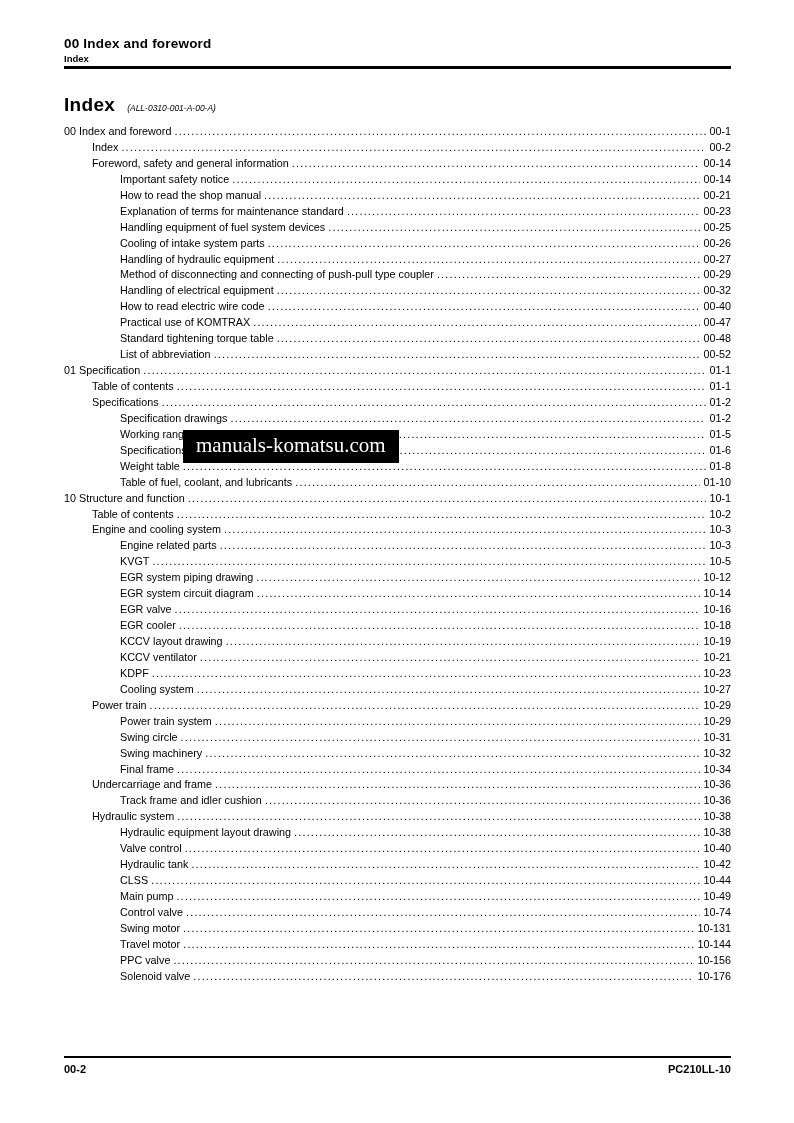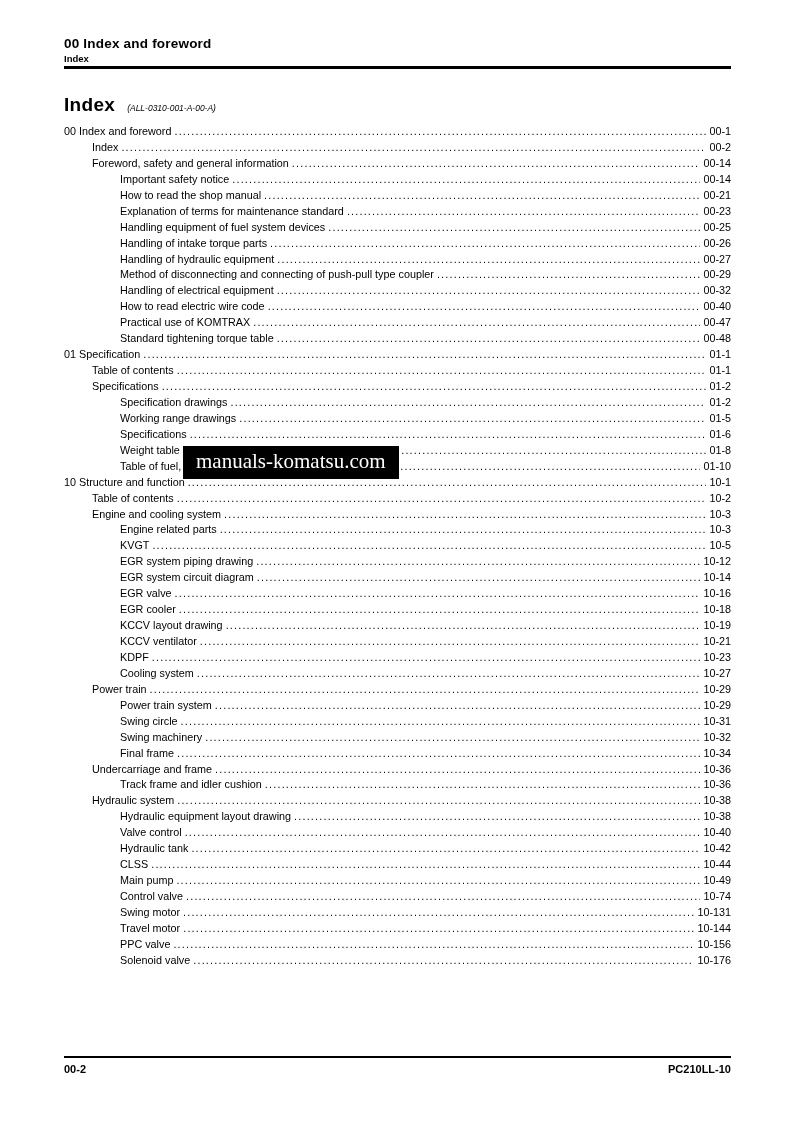--- a/index.html
+++ b/index.html
@@ -51,21 +51,20 @@
   }
   .toc-page { white-space: nowrap; }
   .watermark {
     position: absolute; left: 183px; top: 430px;
     background: #000; color: #fff;
     font-family: "Liberation Serif", serif;
     font-size: 21px;
     padding: 3px 13px 5px 13px;
     z-index: 5;
     white-space: nowrap;
-    margin-top: 16px;
   }
   .footer-rule {
     position: absolute; left: 64px; width: 667px; top: 1056px;
     height: 2px; background: #000;
   }
   .footer-page {
     position: absolute; left: 64px; top: 1063px;
     font-size: 11px; font-weight: bold;
   }
   .footer-model {
@@ -115,21 +114,21 @@
     <span class="toc-label">Explanation of terms for maintenance standard</span>
     <span class="toc-leader"></span>
     <span class="toc-page">00-23</span>
   </div>
     <div class="toc-row l2">
     <span class="toc-label">Handling equipment of fuel system devices</span>
     <span class="toc-leader"></span>
     <span class="toc-page">00-25</span>
   </div>
     <div class="toc-row l2">
-    <span class="toc-label">Handling of intake torque parts</span>
+    <span class="toc-label">Cooling of intake system parts</span>
     <span class="toc-leader"></span>
     <span class="toc-page">00-26</span>
   </div>
     <div class="toc-row l2">
     <span class="toc-label">Handling of hydraulic equipment</span>
     <span class="toc-leader"></span>
     <span class="toc-page">00-27</span>
   </div>
     <div class="toc-row l2">
     <span class="toc-label">Method of disconnecting and connecting of push-pull type coupler</span>
@@ -148,20 +147,25 @@
   </div>
     <div class="toc-row l2">
     <span class="toc-label">Practical use of KOMTRAX</span>
     <span class="toc-leader"></span>
     <span class="toc-page">00-47</span>
   </div>
     <div class="toc-row l2">
     <span class="toc-label">Standard tightening torque table</span>
     <span class="toc-leader"></span>
     <span class="toc-page">00-48</span>
+  </div>
+    <div class="toc-row l2">
+    <span class="toc-label">List of abbreviation</span>
+    <span class="toc-leader"></span>
+    <span class="toc-page">00-52</span>
   </div>
     <div class="toc-row l0">
     <span class="toc-label">01 Specification</span>
     <span class="toc-leader"></span>
     <span class="toc-page">01-1</span>
   </div>
     <div class="toc-row l1">
     <span class="toc-label">Table of contents</span>
     <span class="toc-leader"></span>
     <span class="toc-page">01-1</span>

